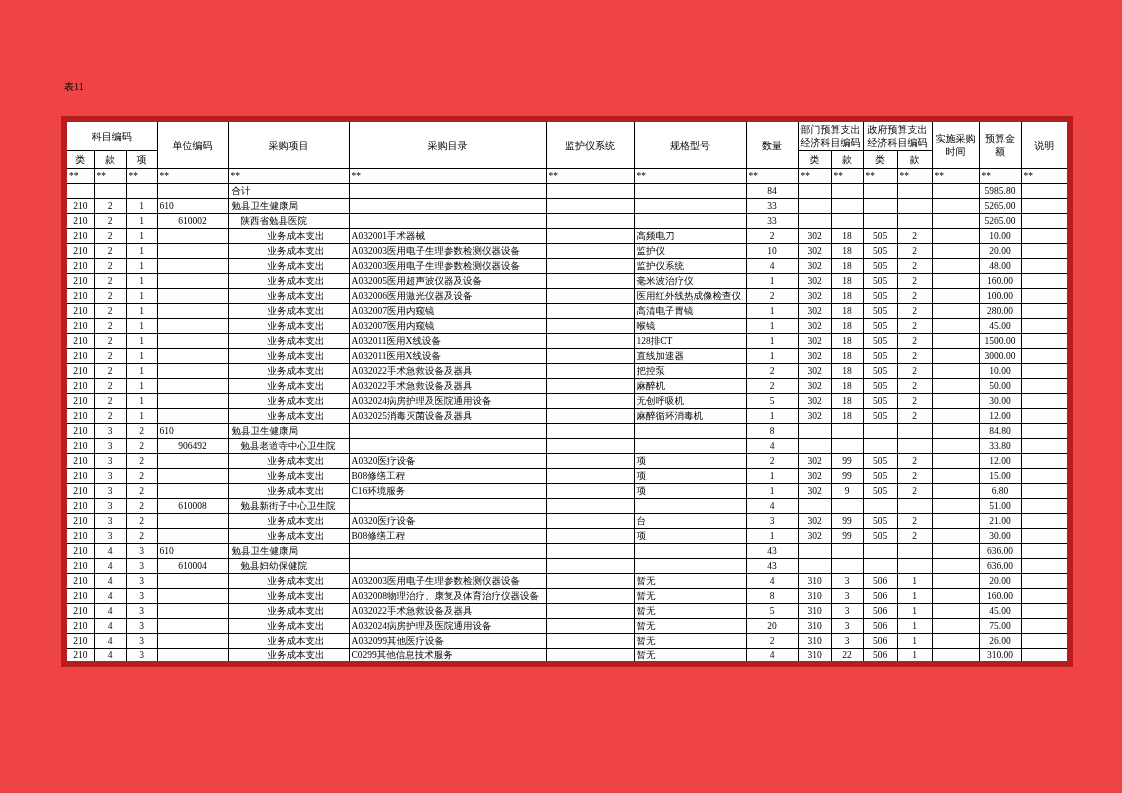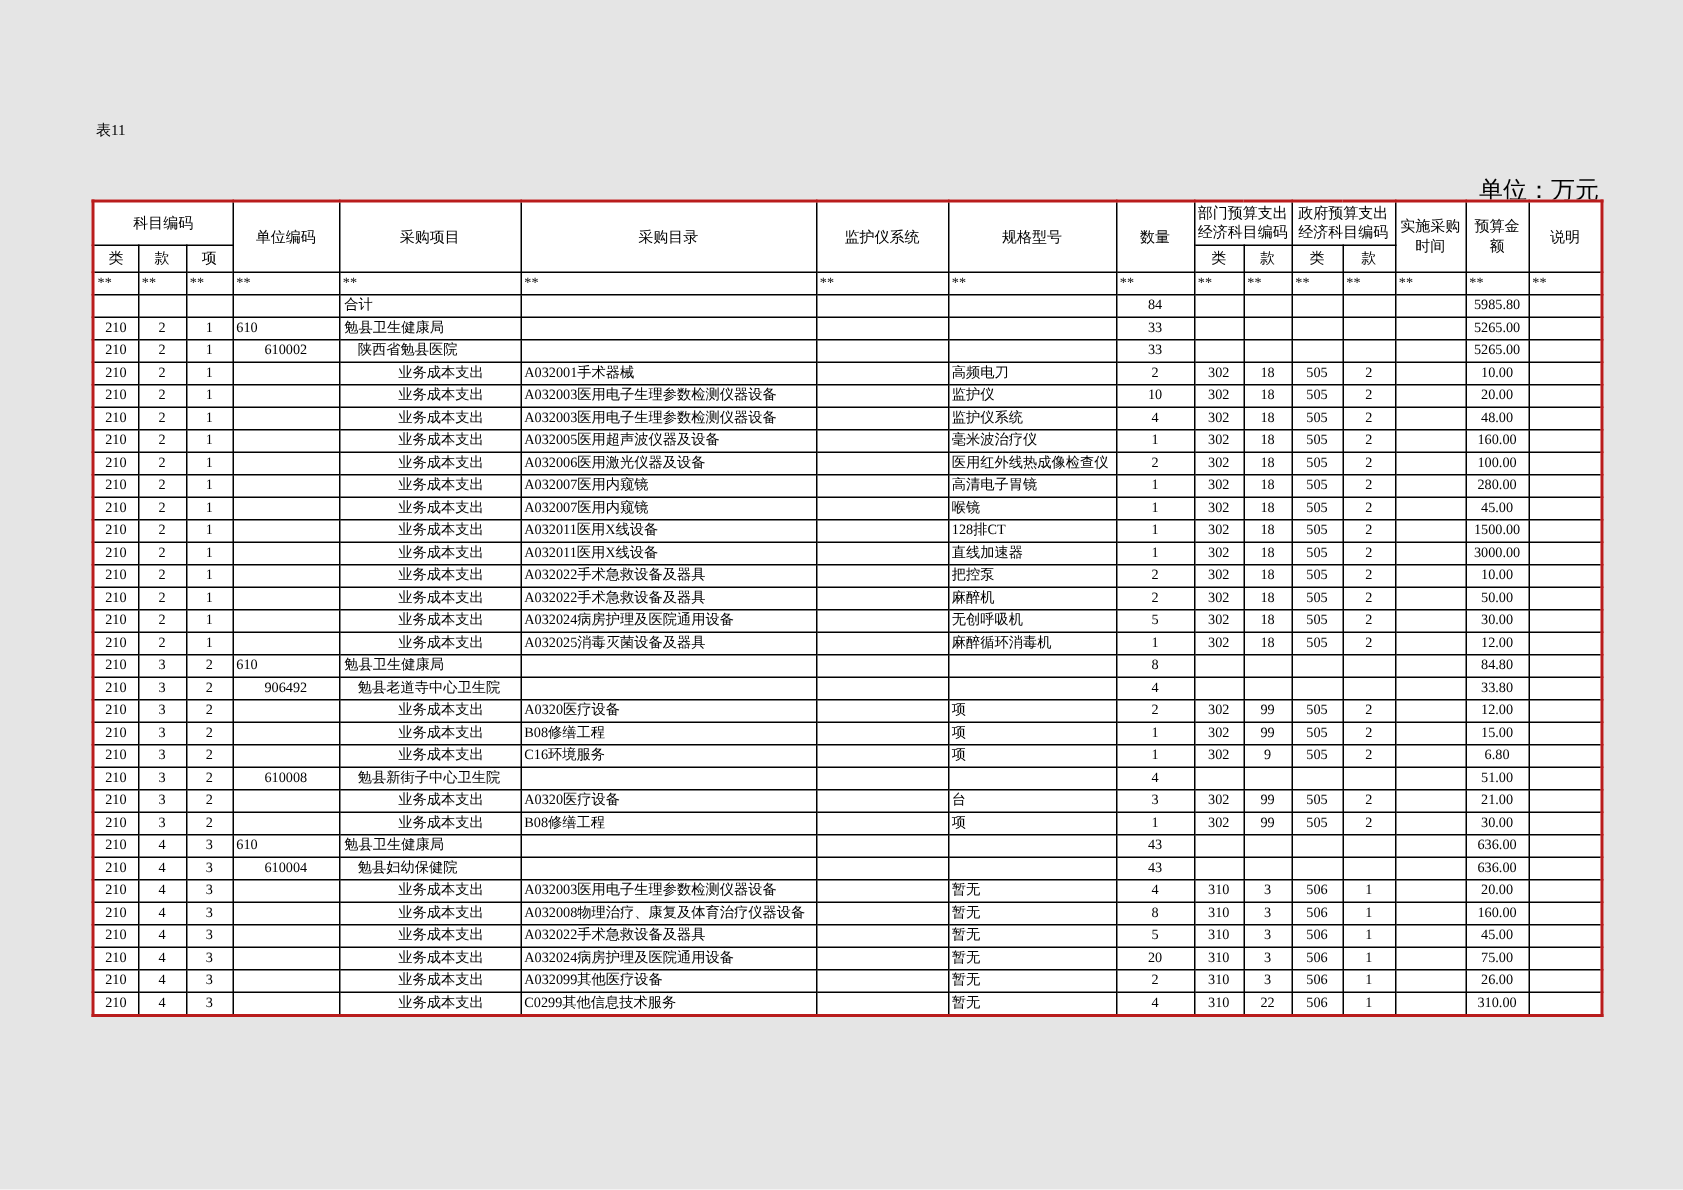--- a/index.html
+++ b/index.html
@@ -1,27 +1,27 @@
 <!DOCTYPE html>
 <html><head>
 <meta charset="utf-8">
 <style>
   html,body{margin:0;padding:0;}
   body{
     width:1122px;height:793px;background:#ffffff;color:#000;
     font-family:"Liberation Serif","DejaVu Serif",serif;
   }
-  .sheet{position:relative;width:1122px;height:793px;background:#e5e5e5;overflow:hidden;}
+  .sheet{position:relative;width:1122px;height:793px;background:#ef4444;overflow:hidden;}
   .tbl-label{position:absolute;left:64px;top:80px;font-size:10px;}
   .title{position:absolute;left:0;top:92px;width:1122px;text-align:center;
          font-size:17px;font-weight:bold;letter-spacing:0.5px;}
   .unit-note{position:absolute;top:117px;right:56px;font-size:16px;}
   table.budget{
-    position:absolute;left:61px;top:133px;width:1006px;
-    border-collapse:collapse;table-layout:fixed;border:2px solid #b91c1c;background:#fff;
+    position:absolute;left:61px;top:116px;width:1006px;
+    border-collapse:collapse;table-layout:fixed;border:6px solid #b91c1c;background:#fff;
   }
   th,td{border:1px solid #000;font-weight:normal;overflow:hidden;box-sizing:border-box;}
   thead th{font-size:10px;text-align:center;padding:1px 2px;line-height:1.3;word-break:break-all;}
   thead tr.h1{height:26px;}
   thead tr.h2{height:18px;}
   tbody td{
     font-size:9.5px;height:15px;line-height:1.1;padding:0 2px;
     white-space:nowrap;text-overflow:clip;
   }
   td.c{text-align:center;}

